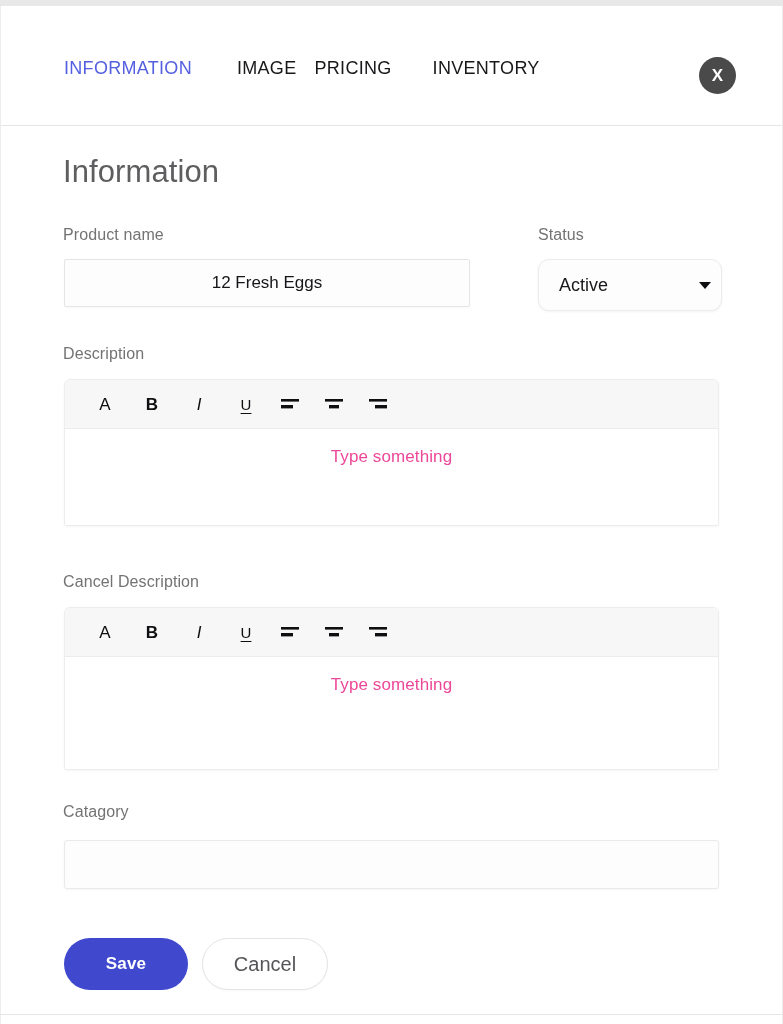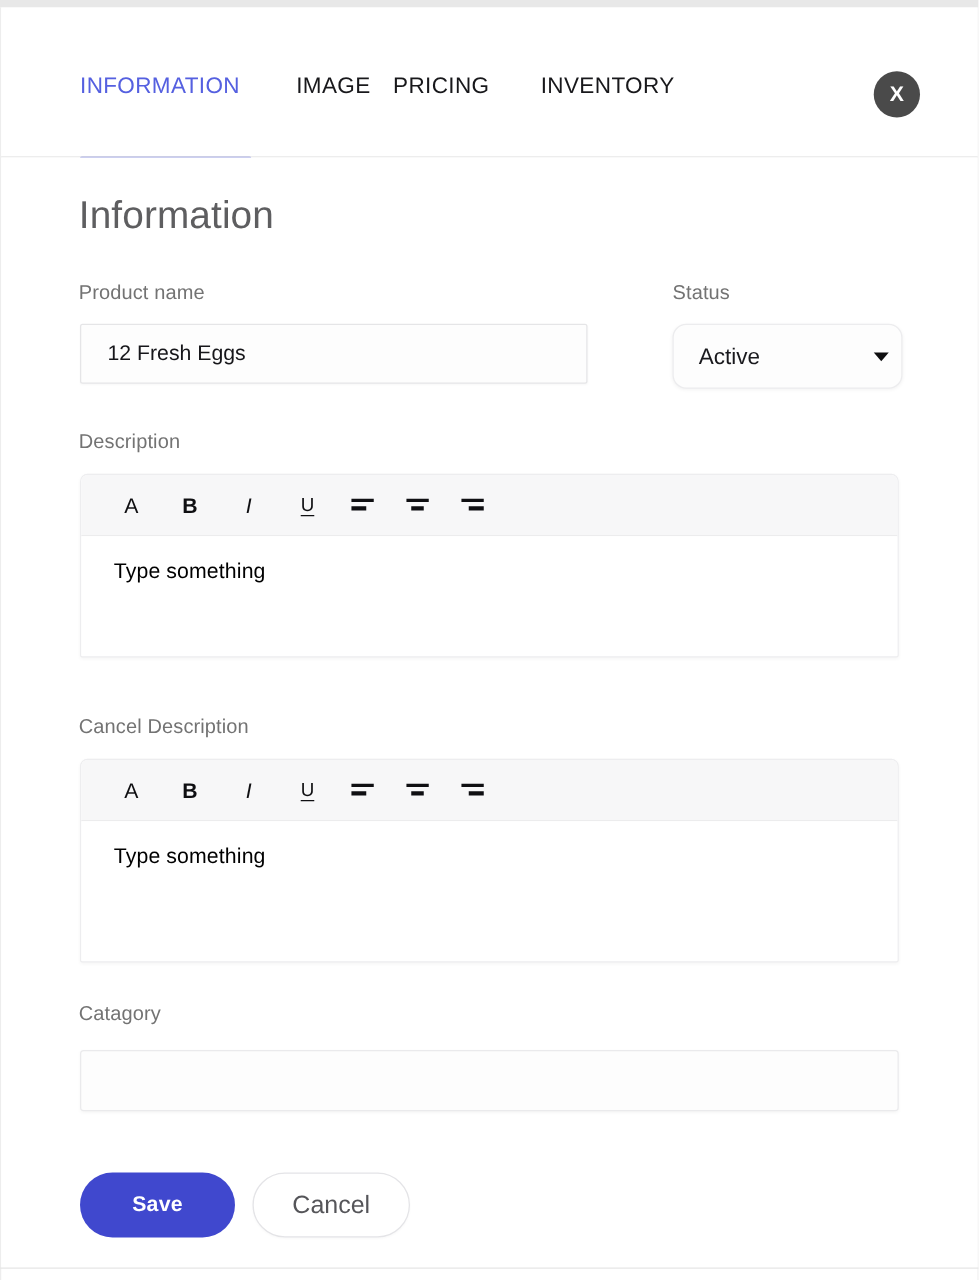--- a/index.html
+++ b/index.html
@@ -155,20 +155,21 @@
     background: #fdfdfd;
     border: 1px solid #e5e5e7;
     border-radius: 2px;
     padding: 0 21px;
     font-size: 17px;
     font-weight: 500;
     color: #16161a;
     font-family: "Liberation Sans", sans-serif;
     outline: none;
     box-shadow: 0 1px 2px rgba(0,0,0,0.03);
+    text-align: center;
   }
   .input-product::placeholder { color: #c7c7ca; }
 
   
   .lbl-status { left: 537px; top: 100px; }
   .status-select {
     position: absolute;
     left: 537px;
     top: 133px;
     width: 184px;
@@ -247,22 +248,23 @@
   .align-icon { display: block; }
 
   .editor-area {
     position: relative;
     height: calc(100% - 49px);
     background: #ffffff;
     padding: 18px 26px;
   }
   .editor-placeholder {
     font-size: 17px;
-    color: #000000;
+    color: #ec4899;
     letter-spacing: 0.1px;
+    text-align: center;
   }
 
   
   .lbl-catagory { left: 62px; top: 677px; }
   .input-catagory {
     position: absolute;
     left: 63px;
     top: 714px;
     width: 655px;
     height: 49px;

